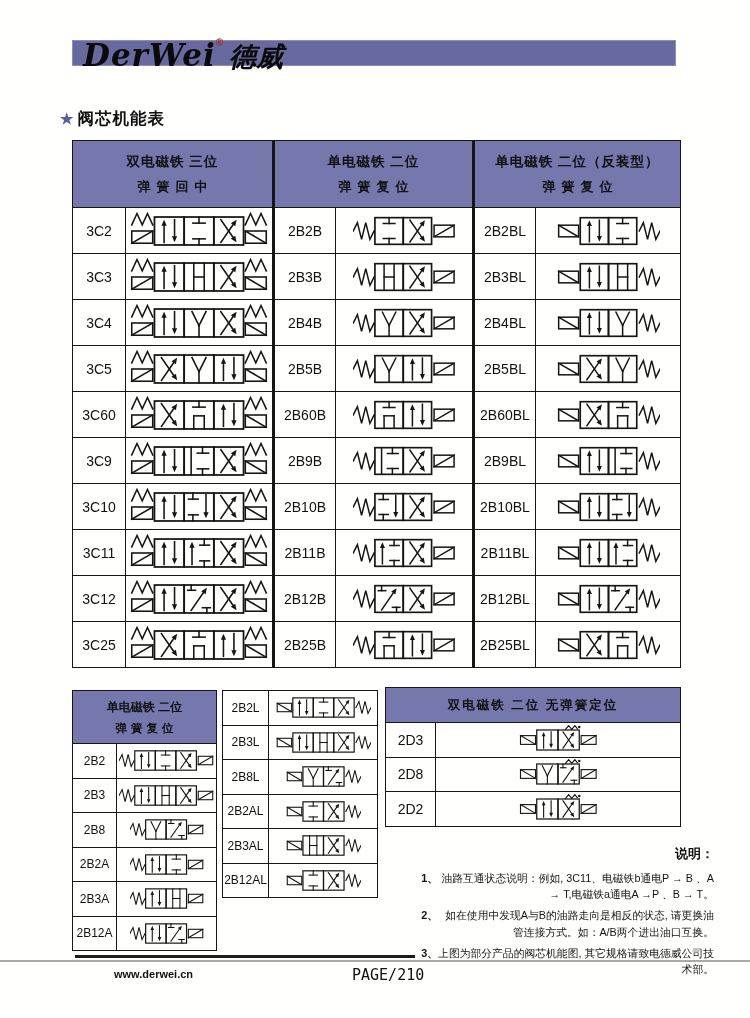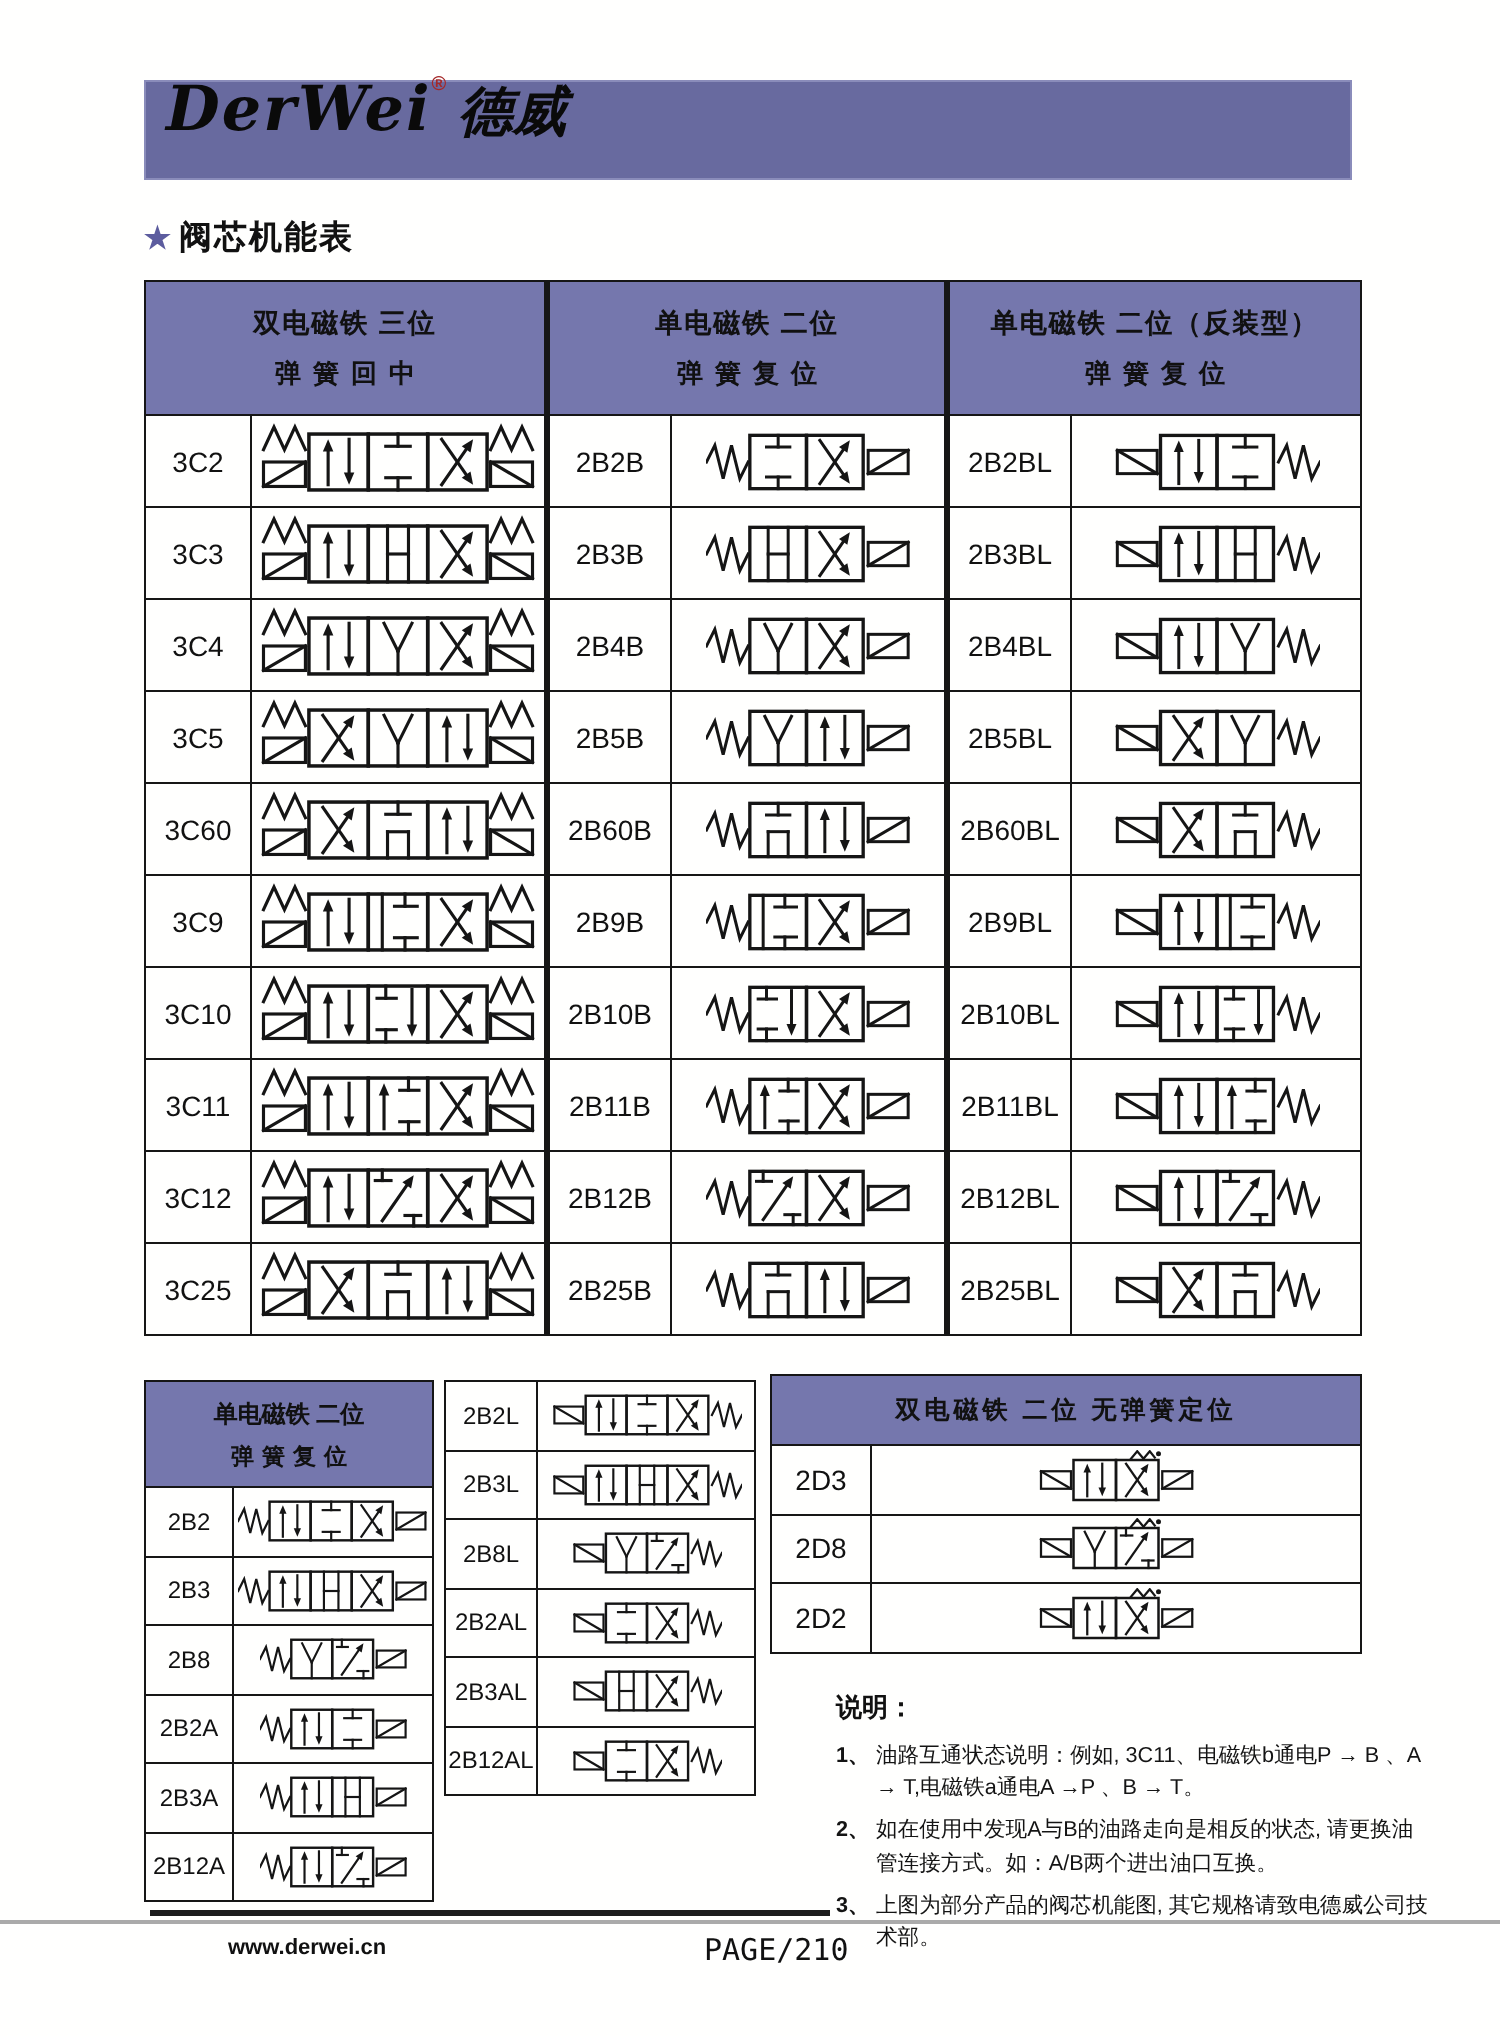--- a/index.html
+++ b/index.html
@@ -1,30 +1,30 @@
 <!DOCTYPE html>
 <html><head>
 <meta charset="utf-8">
 <style>
   html,body{margin:0;padding:0;background:#ffffff;}
   .page{position:relative;width:750px;height:1018px;background:#fffffe;overflow:hidden;
         font-family:"Liberation Sans",sans-serif;color:#111;}
 
   
-  .banner{position:absolute;left:72px;top:40px;width:604px;height:50px;
+  .banner{position:absolute;left:72px;top:40px;width:604px;height:26px;
           background:#686a9f;border:1px solid #8a8cba;box-sizing:border-box;}
   .logo{position:absolute;left:10px;top:-4px;white-space:nowrap;color:#0a0a0a;}
   .lg-script{font-family:"DejaVu Serif",serif;font-style:italic;font-weight:bold;
              font-size:31px;letter-spacing:1px;}
   .lg-reg{color:#a52828;font-size:10px;vertical-align:20px;font-weight:bold;}
   .lg-cn{font-family:"DejaVu Serif",serif;font-size:27px;font-weight:bold;
          font-style:italic;margin-left:6px;}
 
   
-  .sect-title{position:absolute;left:72px;top:108px;font-size:16.5px;font-weight:bold;
+  .sect-title{position:absolute;left:60px;top:108px;font-size:16.5px;font-weight:bold;
               letter-spacing:1px;}
   .star{color:#5c5c9e;font-size:15px;margin-right:3px;}
 
   
   table{border-collapse:collapse;table-layout:fixed;}
   td{border:1.6px solid #161616;text-align:center;vertical-align:middle;padding:0;
      overflow:hidden;}
   .hcell{background:#7577ad;margin-left:24px;}
   .h1{font-weight:bold;font-size:13.5px;letter-spacing:1px;}
   .h2{font-weight:bold;font-size:13px;letter-spacing:6px;margin-top:7px;text-indent:6px;}
@@ -41,21 +41,21 @@
   .small .h1{font-size:12px;letter-spacing:0;}
   .small .h2{font-size:11.5px;letter-spacing:4px;margin-top:5px;text-indent:4px;}
   .small .code{font-size:12px;}
   .small tr.hd td{height:52px;}
   .small tr.dr td{height:33.5px;}
   .det tr.hd td{height:34px;font-weight:bold;font-size:12.5px;letter-spacing:2px;}
   .det tr.dr td{height:33.5px;}
   svg.sym{display:block;margin:0 auto;}
 
   
-  .notes{position:absolute;left:418px;top:845px;width:296px;}
+  .notes{position:absolute;left:418px;top:845px;width:296px;text-align:right;}
   .notes-h{font-weight:bold;font-size:13px;margin-bottom:7px;}
   .note{display:flex;font-size:10.8px;line-height:1.5;margin-bottom:5px;color:#141414;}
   .nnum{flex:none;width:20px;font-weight:bold;}
   .ntext{flex:1;}
 
   
   .rule-dark{position:absolute;left:75px;top:955px;width:340px;height:3px;background:#1d1d1d;}
   .rule-gray{position:absolute;left:0px;top:960px;width:750px;height:2px;background:#aaaaaa;}
   .footer-url{position:absolute;left:75px;top:968px;font-family:Liberation Sans, sans-serif;
               font-weight:bold;font-size:11px;margin-left:39px;}

